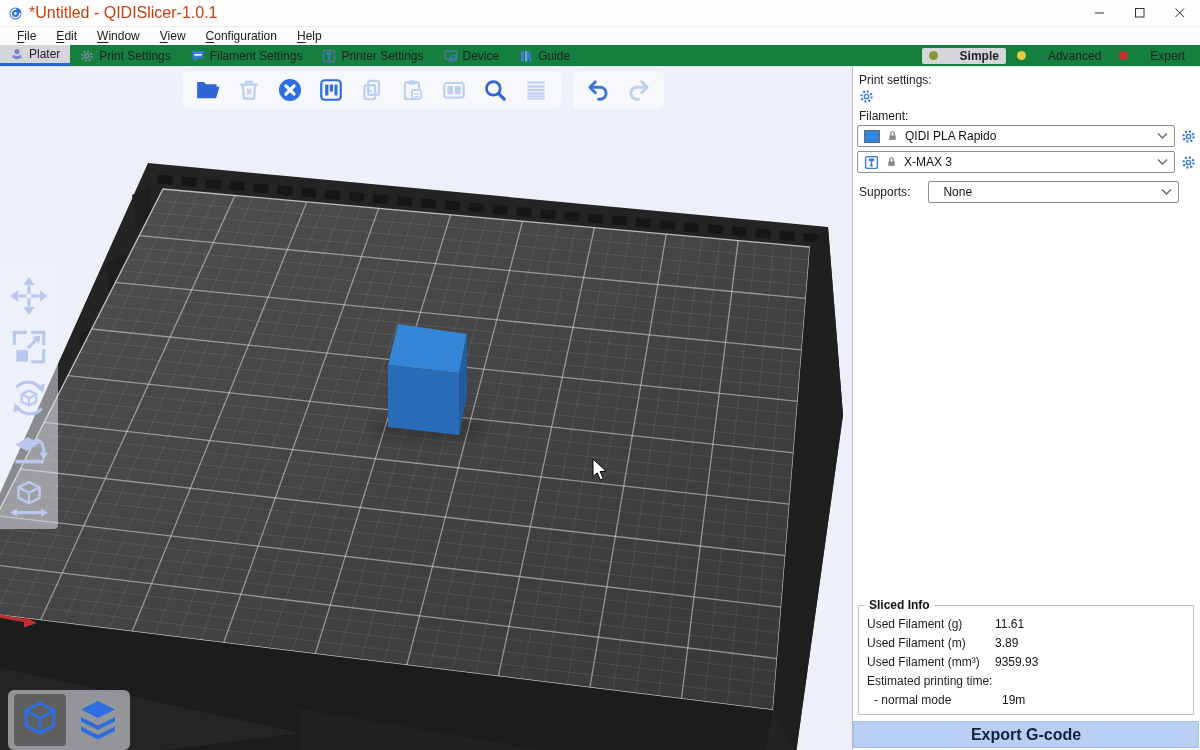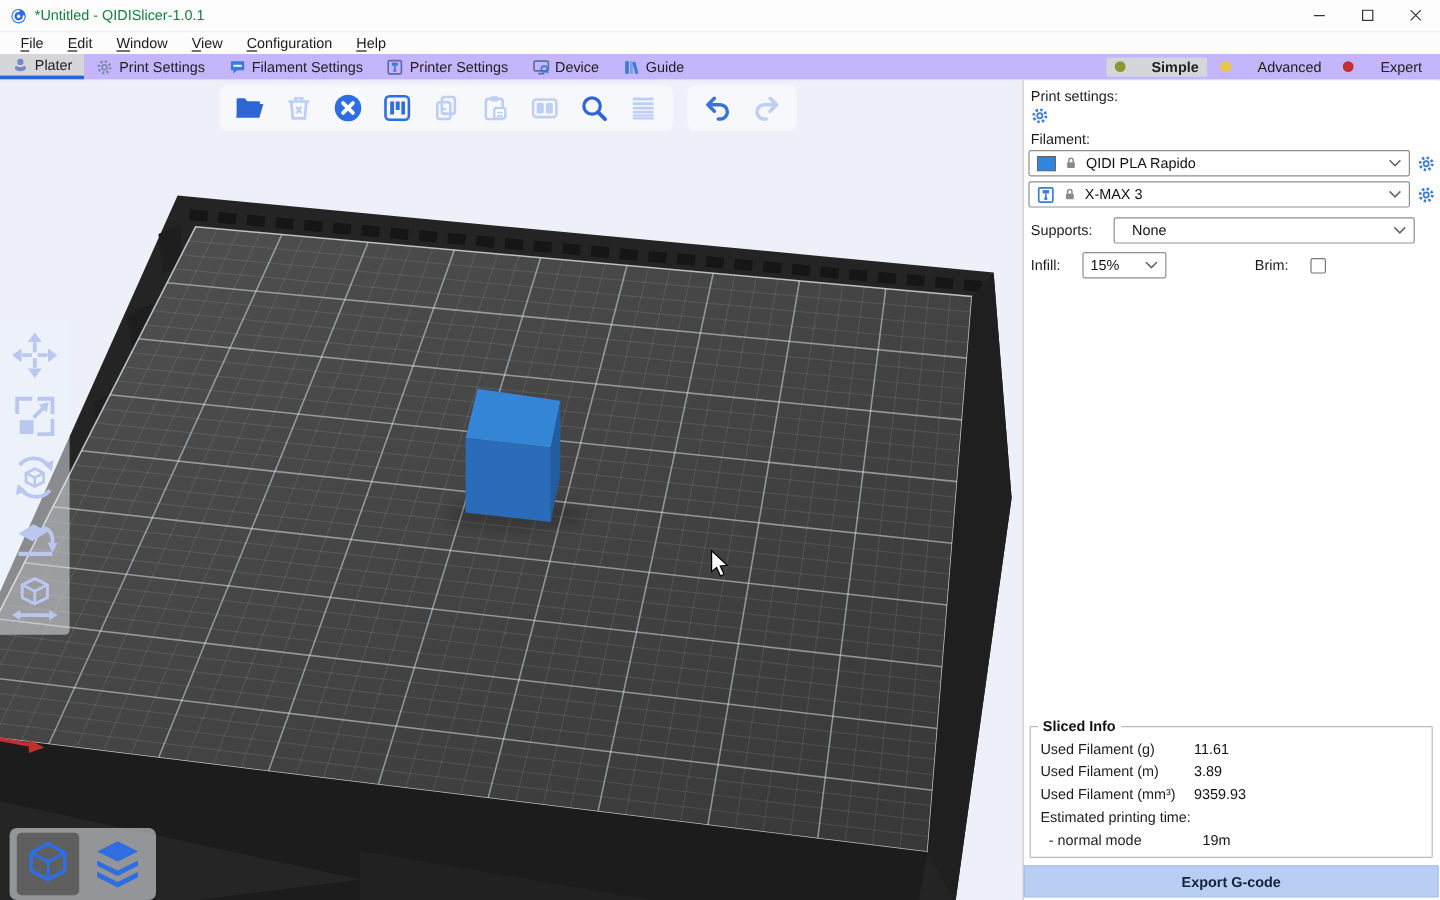--- a/index.html
+++ b/index.html
@@ -1,29 +1,29 @@
 <!DOCTYPE html>
 <html><head>
 <meta charset="utf-8">
 <style>
   html,body{margin:0;padding:0;background:#000;}
   .app{width:1200px;height:750px;background:#fff;position:relative;overflow:hidden;
        font-family:"Liberation Sans",sans-serif;font-size:12px;color:#1a1a1a;}
   
   .titlebar{height:26px;display:flex;align-items:center;background:#fdfdfe;border-bottom:1px solid #ececf0;}
   .titlebar .appicon{margin:0 6px 0 8px;display:flex;}
-  .titlebar .title{flex:0 0 auto;font-size:12px;color:#15803d;}
+  .titlebar .title{flex:0 0 auto;font-size:16px;color:#c2410c;}
   .titlebar .spacer{flex:1;}
   .winbtn{width:40px;height:25px;display:flex;align-items:center;justify-content:center;}
   
   .menubar{height:18px;display:flex;align-items:center;background:#fcfcfd;padding-left:8px;gap:2px;}
   .menu-item{padding:18px 9px;color:#1a1a1a;}
   .menu-item .u{text-decoration:underline;text-underline-offset:2px;}
   
-  .tabbar{height:21px;display:flex;align-items:stretch;background:#c4b5fd;border-bottom:1px solid #dfe3ea;justify-content:center;}
+  .tabbar{height:21px;display:flex;align-items:stretch;background:#15803d;border-bottom:1px solid #dfe3ea;justify-content:center;}
   .tab{display:flex;align-items:center;gap:5px;padding:0 10px;color:#222;}
   .tab svg{flex:0 0 auto;}
   .tab.active{background:#d4d6da;border-bottom:3px solid #2468d8;}
   .modes{margin-left:auto;display:flex;align-items:center;gap:4px;padding-right:8px;}
   .mode{display:flex;align-items:center;gap:22px;padding:1px 7px;border-radius:2px;color:#222;}
   .mode.active{background:#d4d6da;font-weight:bold;}
   .dot{width:9px;height:9px;border-radius:50%;}
   
   .main{display:flex;height:685px;}
   .viewport{position:relative;width:852px;height:685px;background:#edf0f8;overflow:hidden;}
@@ -53,21 +53,21 @@
   .row-inline{display:flex;align-items:center;padding:4px 6px 3px 6px;gap:18px;}
   .combo.small{flex:0 0 56px;}
   .checkbox{appearance:none;width:13px;height:13px;border:1px solid #767676;border-radius:2px;background:#fff;margin:0;}
   .sliced{margin:auto 5px 0 5px;border:1px solid #bdbdbd;border-radius:1px;padding:2px 6px 5px 6px;}
   .sliced legend{font-weight:bold;padding:0 4px;color:#111;}
   .srow{display:flex;padding:2.5px 2px;}
   .srow .sl{width:128px;color:#1c1c1c;}
   .srow .sv{color:#111;}
   .srow.indent .sl{padding-left:7px;}
   .export-btn{margin:6px 0 0 0;height:27px;background:#b9cef3;border:1px solid #a4bce6;border-radius:1px;
-              font-family:"Liberation Sans",sans-serif;font-size:12px;font-weight:bold;color:#13213a;}
+              font-family:"Liberation Sans",sans-serif;font-size:16px;font-weight:bold;color:#13213a;}
 </style>
 </head>
 <body>
 
 <div class="app">
 
   <div class="titlebar">
     <span class="appicon">
       <svg width="15" height="15" viewBox="0 0 15 15">
           <circle cx="7.5" cy="7.5" r="6" fill="#2f6fe0"></circle>
@@ -499,32 +499,20 @@
       <div class="row-inline">
         <span>Supports:</span>
         <div class="combo" style="margin-right:14px;">
           <span class="ctext" style="padding-left:8px;">None</span>
           <svg width="11" height="8" viewBox="0 0 11 8">
               <path d="M1 1.5 L5.5 6 L10 1.5" fill="none" stroke="#666" stroke-width="1.3"></path>
             </svg>
         </div>
       </div>
 
-      <div class="row-inline">
-        <span>Infill:</span>
-        <div class="combo small">
-          <span class="ctext">15%</span>
-          <svg width="11" height="8" viewBox="0 0 11 8">
-              <path d="M1 1.5 L5.5 6 L10 1.5" fill="none" stroke="#666" stroke-width="1.3"></path>
-            </svg>
-        </div>
-        <span style="width:38px;"></span>
-        <span>Brim:</span>
-        <input type="checkbox" class="checkbox" style="">
-      </div>
 
       <fieldset class="sliced">
         <legend>Sliced Info</legend>
         <div class="srow">
             <span class="sl">Used Filament (g)</span>
             <span class="sv">11.61</span>
           </div>
         <div class="srow">
             <span class="sl">Used Filament (m)</span>
             <span class="sv">3.89</span>

